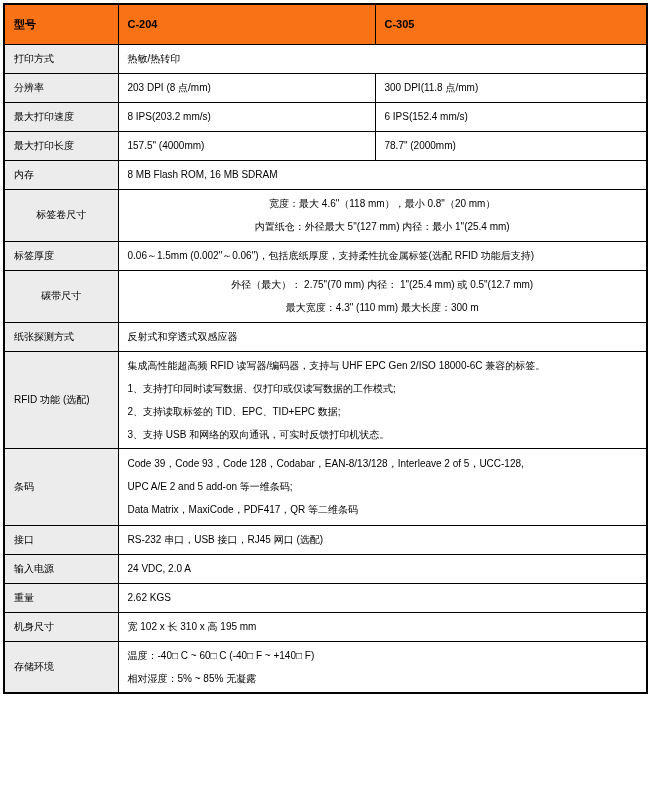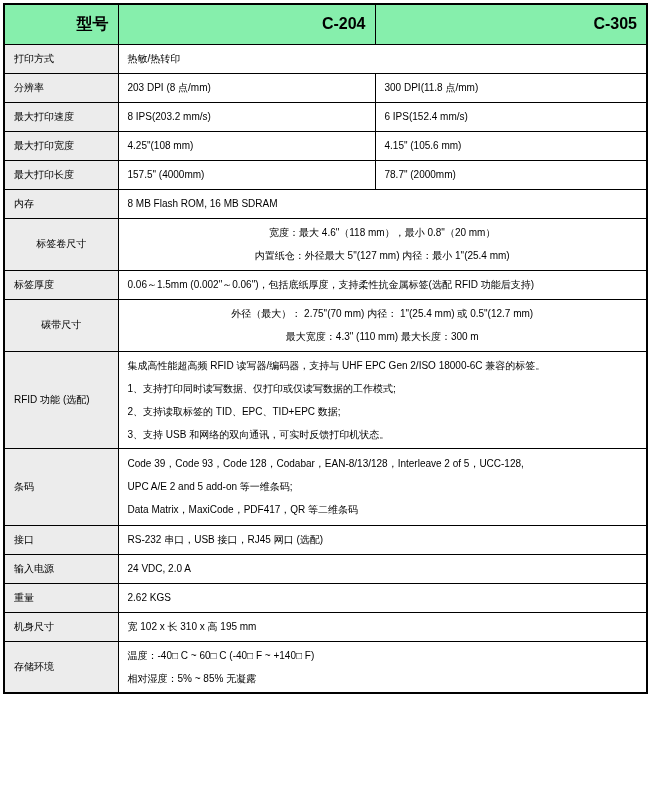--- a/index.html
+++ b/index.html
@@ -20,24 +20,24 @@
   col.c-m2{width:auto;}
   th,td{
     border:1px solid #000;
     font-size:10px;
     padding:2px 9px;
     vertical-align:middle;
     overflow:hidden;
   }
   tr.head-row{height:40px;}
   th{
-    background:#86efac;
+    background:#f97316;
     font-weight:bold;
-    text-align:right;
-    font-size:16px;
+    text-align:left;
+    font-size:11px;
   }
   td.label{
     background:#ececec;
     white-space:pre-line;
     line-height:22px;
   }
   td.value{
     background:#ffffff;
     white-space:pre-line;
     line-height:23px;
@@ -76,25 +76,20 @@
       <td class="value">203 DPI (8 点/mm)</td>
       <td class="value">300 DPI(11.8 点/mm)</td>
     </tr>
 
     <tr class="r1">
       <td class="label">最大打印速度</td>
       <td class="value">8 IPS(203.2 mm/s)</td>
       <td class="value">6 IPS(152.4 mm/s)</td>
     </tr>
 
-    <tr class="r1">
-      <td class="label">最大打印宽度</td>
-      <td class="value">4.25"(108 mm)</td>
-      <td class="value">4.15" (105.6 mm)</td>
-    </tr>
 
     <tr class="r1">
       <td class="label">最大打印长度</td>
       <td class="value">157.5"  (4000mm)</td>
       <td class="value">78.7"  (2000mm)</td>
     </tr>
 
     <tr class="r1">
       <td class="label">内存</td>
       <td class="value" colspan="2">8 MB Flash ROM, 16 MB SDRAM</td>
@@ -110,20 +105,24 @@
       <td class="label">标签厚度</td>
       <td class="value" colspan="2">0.06～1.5mm (0.002"～0.06")，包括底纸厚度，支持柔性抗金属标签(选配 RFID 功能后支持)</td>
     </tr>
 
     <tr class="r2">
       <td class="label">碳带尺寸</td>
       <td class="value" colspan="2">外径（最大）： 2.75"(70 mm) 内径：  1"(25.4 mm) 或 0.5"(12.7 mm)
 最大宽度：4.3" (110 mm)   最大长度：300 m</td>
     </tr>
 
+    <tr class="r1">
+      <td class="label">纸张探测方式</td>
+      <td class="value" colspan="2">反射式和穿透式双感应器</td>
+    </tr>
 
     <tr class="r-rfid">
       <td class="label">RFID 功能 (选配)</td>
       <td class="value" colspan="2">集成高性能超高频 RFID 读写器/编码器，支持与 UHF EPC Gen 2/ISO 18000-6C 兼容的标签。
 1、支持打印同时读写数据、仅打印或仅读写数据的工作模式;
 2、支持读取标签的 TID、EPC、TID+EPC 数据;
 3、支持 USB 和网络的双向通讯，可实时反馈打印机状态。</td>
     </tr>
 
     <tr class="r-barcode">

